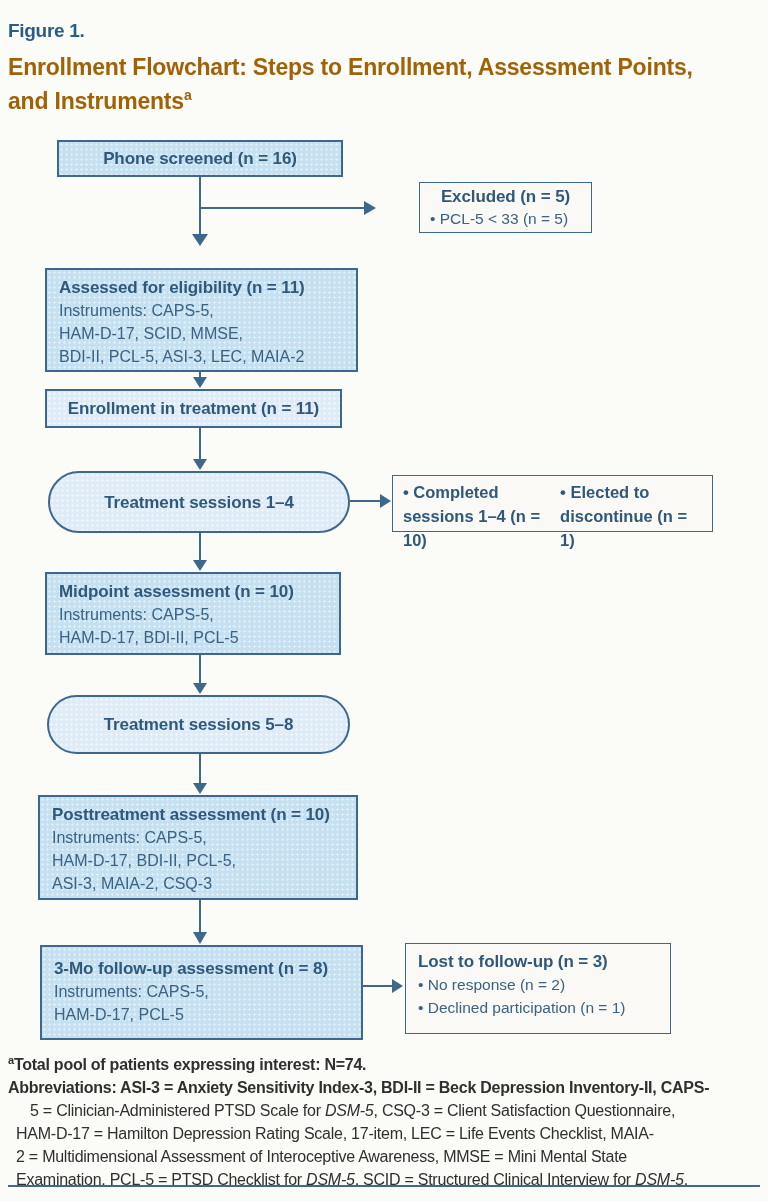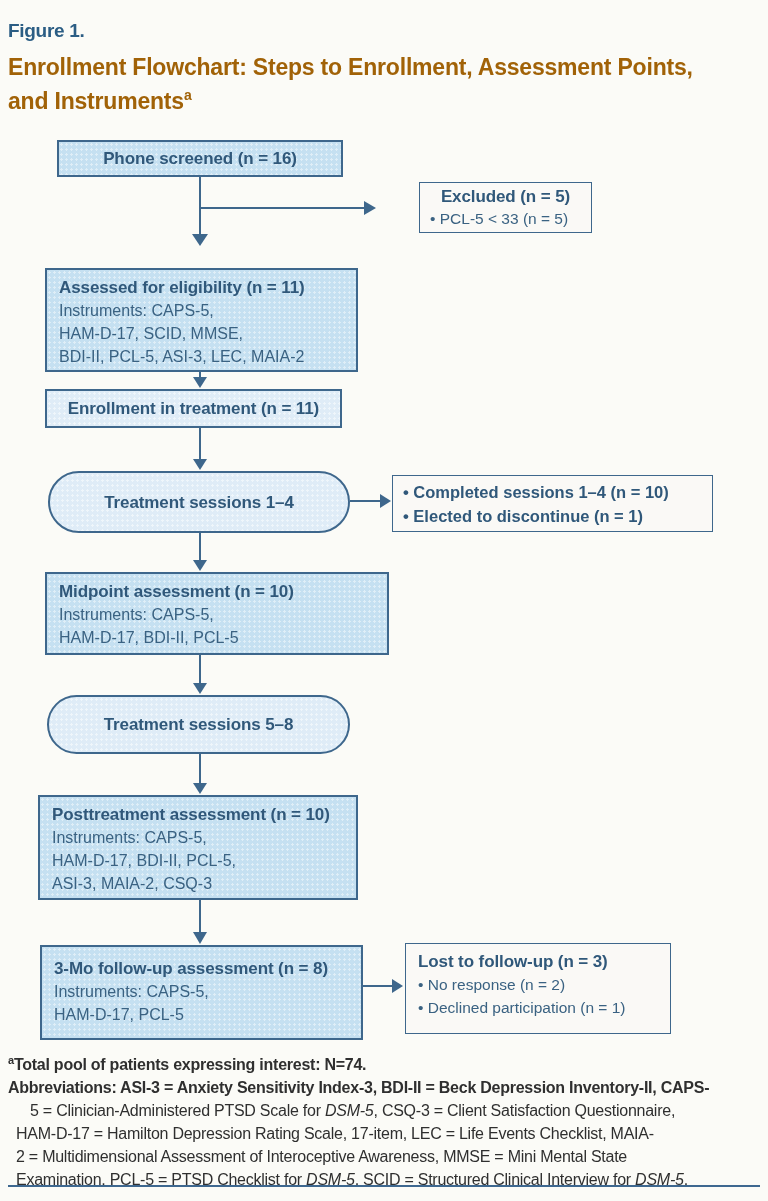--- a/index.html
+++ b/index.html
@@ -56,23 +56,23 @@
   .pad { padding:6px 12px; }
 
   .node-phone      { left:57px;  top:140px; width:286px; height:37px; }
   .node-excluded   { left:375px; top:182px; width:173px; height:51px; padding:2px 8px;margin-left:44px; }
   .node-excluded .ttl { display:block; text-align:center; }
   .node-excluded .blt { font-size:15.5px; line-height:21px; color:#3a6282; padding-left:2px; }
   .node-assessed   { left:45px;  top:268px; width:313px; height:104px; }
   .node-enrollment { left:45px;  top:389px; width:297px; height:39px; }
   .oval { border-radius:40px;text-align:right; }
   .node-oval1      { left:48px;  top:471px; width:302px; height:62px; }
-  .node-completed  { left:392px; top:475px; width:321px; height:57px; padding:4px 10px; display:flex; flex-direction:column; justify-content:center; }
+  .node-completed  { left:392px; top:475px; width:321px; height:57px; padding:4px 10px; display:flex; justify-content:center; }
   .node-completed .blt { font-weight:bold; font-size:16.5px; line-height:24px; color:#30587a; }
-  .node-midpoint   { left:45px;  top:572px; width:344px; height:83px; }
+  .node-midpoint   { left:45px;  top:572px; width:296px; height:83px; }
   .node-oval2      { left:47px;  top:695px; width:303px; height:59px; }
   .node-post       { left:38px;  top:795px; width:320px; height:105px; }
   .node-threemo    { left:40px;  top:945px; width:323px; height:95px; padding-top:10px; }
   .node-lost       { left:405px; top:943px; width:266px; height:91px; padding:6px 12px; }
   .node-lost .blt  { font-size:15.5px; line-height:23px; color:#3a6282; }
 
   
   .footnotes {
     position:absolute; left:0; top:1049px; width:768px;
     font-size:16px; line-height:23px; color:#2f2f2f;

